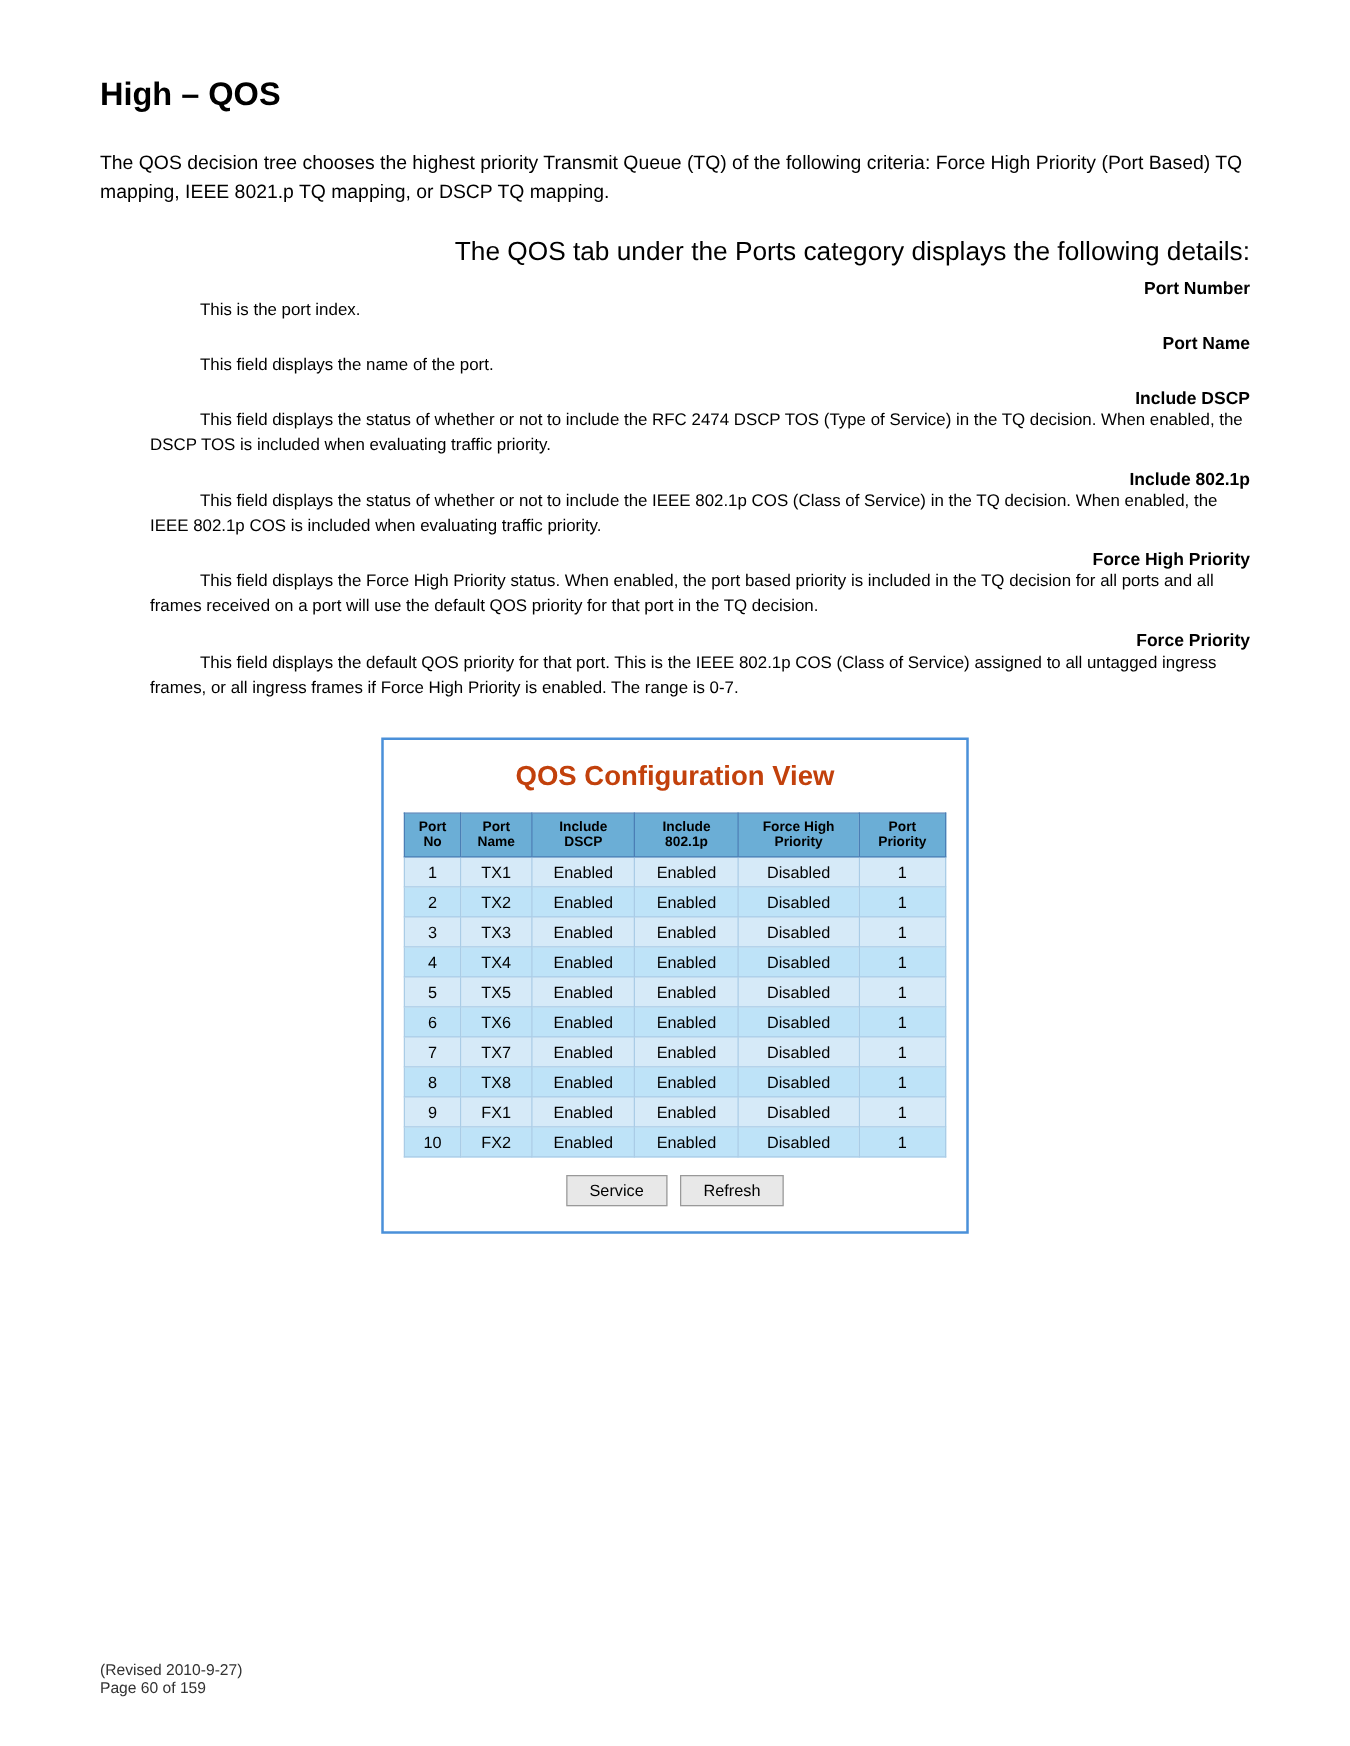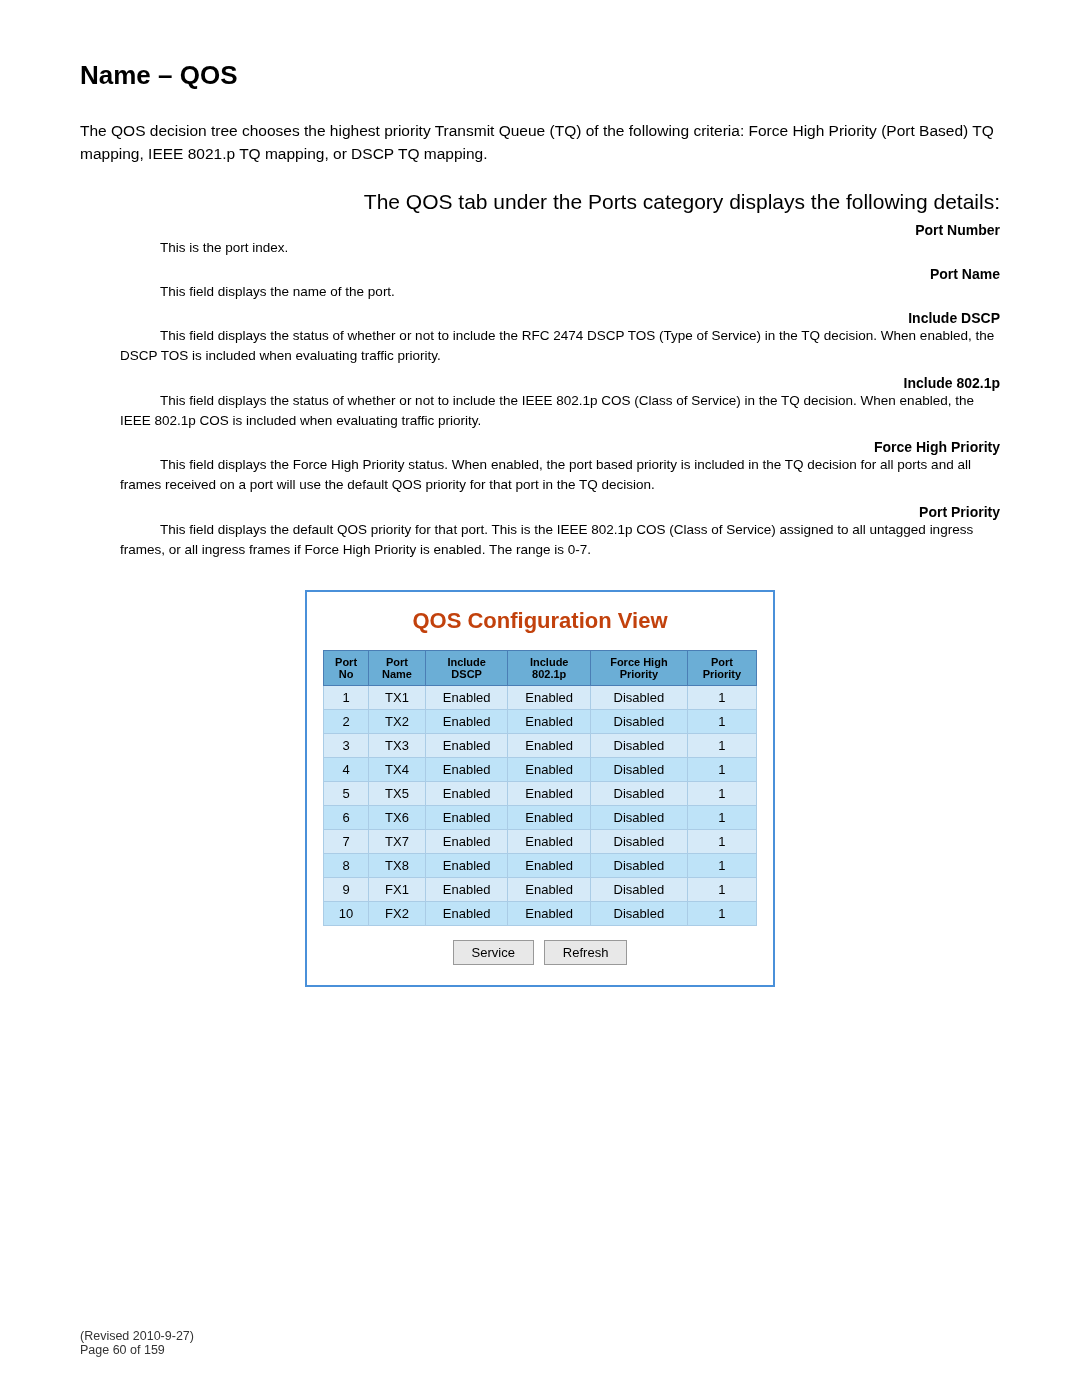--- a/index.html
+++ b/index.html
@@ -124,34 +124,34 @@
       display: flex;
       justify-content: space-between;
       font-size: 12.5px;
       color: #333;
       flex-direction: column;
     }
   </style>
 </head>
 <body>
 
-<h1 class="page-title">Name – QOS</h1>
+<h1 class="page-title">High – QOS</h1>
 
 <p class="intro-paragraph">The QOS decision tree chooses the highest priority Transmit Queue (TQ) of the following criteria: Force High Priority (Port Based) TQ mapping, IEEE 8021.p TQ mapping, or DSCP TQ mapping.</p>
 
 <p class="section-intro">The QOS tab under the Ports category displays the following details:</p>
 
 <div class="field-list">
 
 <div class="field-item"><span class="field-name">Port Number</span><span class="field-desc">This is the port index.</span></div>
     <div class="field-item"><span class="field-name">Port Name</span><span class="field-desc">This field displays the name of the port.</span></div>
     <div class="field-item"><span class="field-name">Include DSCP</span><span class="field-desc">This field displays the status of whether or not to include the RFC 2474 DSCP TOS (Type of Service) in the TQ decision.  When enabled, the DSCP TOS is included when evaluating traffic priority.</span></div>
     <div class="field-item"><span class="field-name">Include 802.1p</span><span class="field-desc">This field displays the status of whether or not to include the IEEE 802.1p COS (Class of Service) in the TQ decision.  When enabled, the IEEE 802.1p COS is included when evaluating traffic priority.</span></div>
     <div class="field-item"><span class="field-name">Force High Priority</span><span class="field-desc">This field displays the Force High Priority status.  When enabled, the port based priority is included in the TQ decision for all ports and all frames received on a port will use the default QOS priority for that port in the TQ decision.</span></div>
-    <div class="field-item"><span class="field-name">Port Priority</span><span class="field-desc">This field displays the default QOS priority for that port.  This is the IEEE 802.1p COS (Class of Service) assigned to all untagged ingress frames, or all ingress frames if Force High Priority is enabled.  The range is 0-7.</span></div>
+    <div class="field-item"><span class="field-name">Force Priority</span><span class="field-desc">This field displays the default QOS priority for that port.  This is the IEEE 802.1p COS (Class of Service) assigned to all untagged ingress frames, or all ingress frames if Force High Priority is enabled.  The range is 0-7.</span></div>
   </div>
 
 <div class="table-container">
   <div class="table-title">QOS Configuration View</div>
   <table class="qos-table">
     <thead>
       <tr>
 
       <th>Port<br>No</th>
           <th>Port<br>Name</th>

